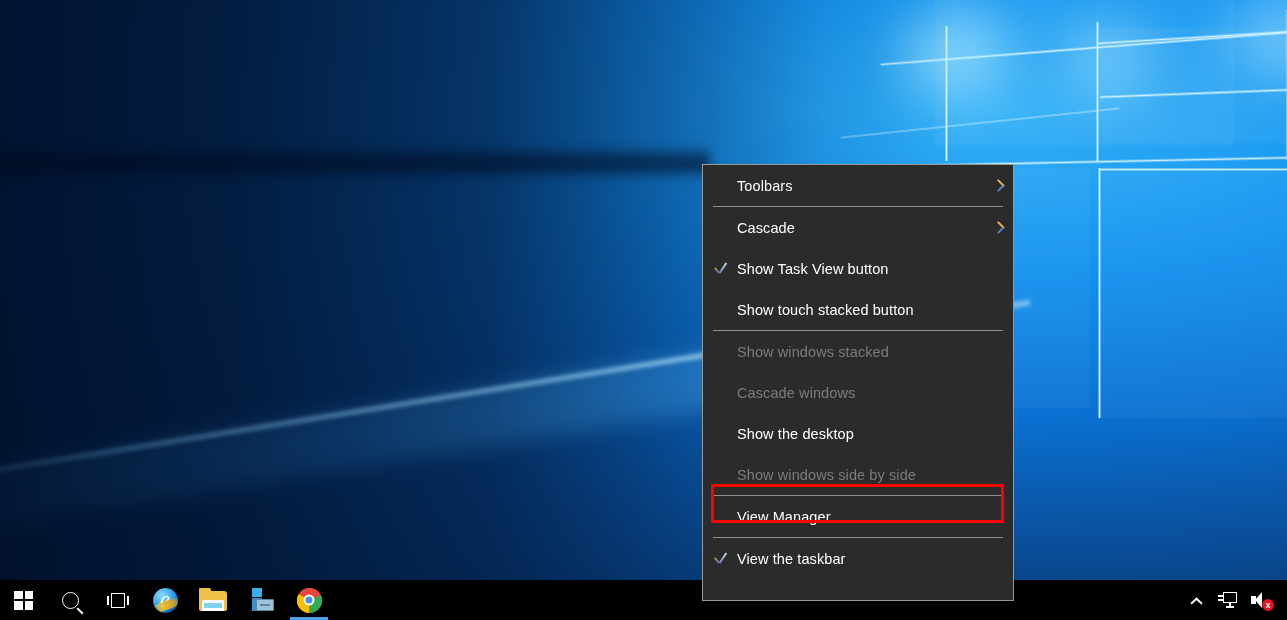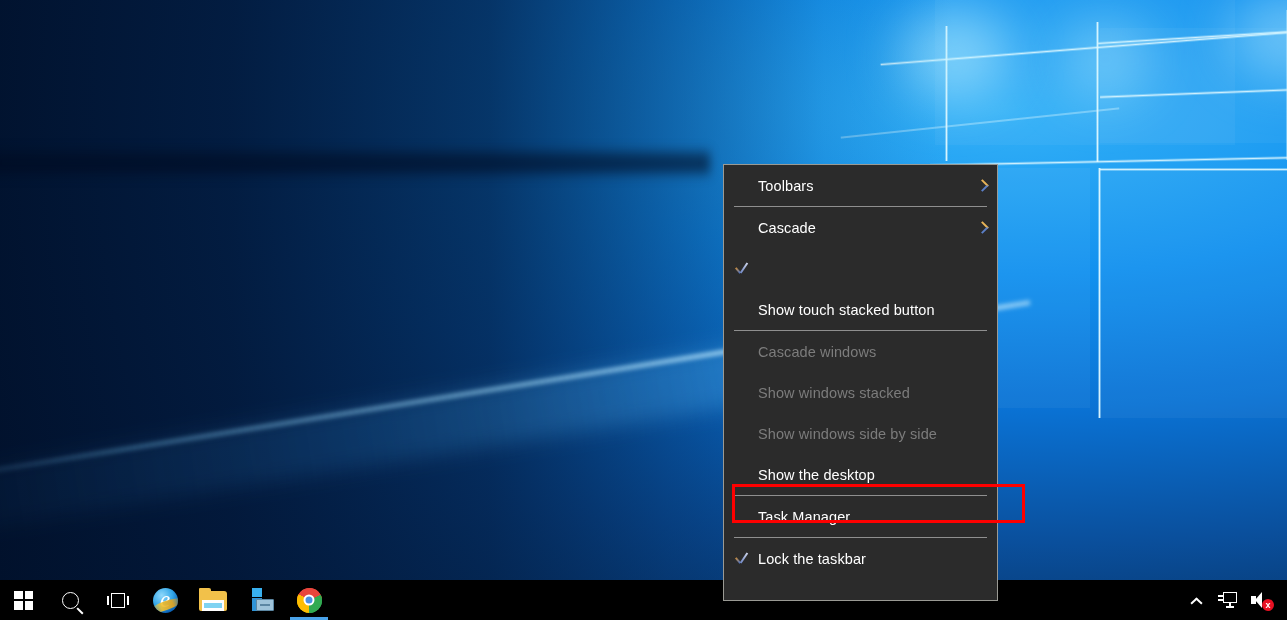--- a/index.html
+++ b/index.html
@@ -99,23 +99,23 @@
   .glow {
     position: absolute;
     border-radius: 50%;
     filter: blur(26px);
     pointer-events: none;
   }
 
   
   #context-menu {
     position: absolute;
-    left: 723px;
+    left: 702px;
     top: 164px;
-    width: 275px;
+    width: 312px;
     height: 437px;
     background: #2b2b2b;
     border: 1px solid #9a9a94;
     box-shadow: 0 0 0 0 rgba(0,0,0,0);
     z-index: 50;
   }
 
   .menu-item {
     position: relative;
     height: 41px;
@@ -545,71 +545,72 @@
       <span class="mi-label">Cascade</span>
       <span class="mi-arrow">
           <span class="chev-right"></span>
         </span>
     </div>
 
     <div class="menu-item">
       <span class="mi-glyph">
           <span class="check"></span>
         </span>
+      <span class="mi-label">Show Task View button</span>
       <span class="mi-arrow"></span>
     </div>
 
 
     <div class="menu-item">
       <span class="mi-glyph"></span>
       <span class="mi-label">Show touch stacked button</span>
       <span class="mi-arrow"></span>
     </div>
 
     <div class="menu-sep"></div>
 
     <div class="menu-item disabled">
       <span class="mi-glyph"></span>
+      <span class="mi-label">Show windows stacked</span>
+      <span class="mi-arrow"></span>
+    </div>
+
+    <div class="menu-item disabled">
+      <span class="mi-glyph"></span>
       <span class="mi-label">Cascade windows</span>
       <span class="mi-arrow"></span>
     </div>
 
+    <div class="menu-item">
+      <span class="mi-glyph"></span>
+      <span class="mi-label">Show the desktop</span>
+      <span class="mi-arrow"></span>
+    </div>
+
     <div class="menu-item disabled">
       <span class="mi-glyph"></span>
-      <span class="mi-label">Show windows stacked</span>
-      <span class="mi-arrow"></span>
-    </div>
-
-    <div class="menu-item disabled">
-      <span class="mi-glyph"></span>
       <span class="mi-label">Show windows side by side</span>
       <span class="mi-arrow"></span>
     </div>
 
+    <div class="menu-sep"></div>
+
     <div class="menu-item">
       <span class="mi-glyph"></span>
-      <span class="mi-label">Show the desktop</span>
-      <span class="mi-arrow"></span>
-    </div>
-
-    <div class="menu-sep"></div>
-
-    <div class="menu-item">
-      <span class="mi-glyph"></span>
-      <span class="mi-label">Task Manager</span>
+      <span class="mi-label">View Manager</span>
       <span class="mi-arrow"></span>
     </div>
 
     <div class="menu-sep"></div>
 
     <div class="menu-item">
       <span class="mi-glyph">
           <span class="check"></span>
         </span>
-      <span class="mi-label">Lock the taskbar</span>
+      <span class="mi-label">View the taskbar</span>
       <span class="mi-arrow"></span>
     </div>
 
     <div id="task-manager-highlight"></div>
   </div>
 
   <div id="taskbar">
     <div class="tb-left">
 
       <div class="tb-btn">

